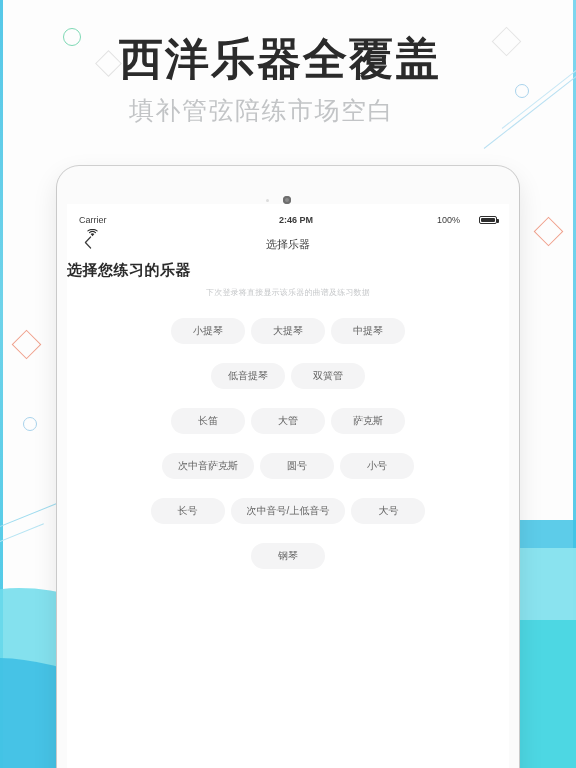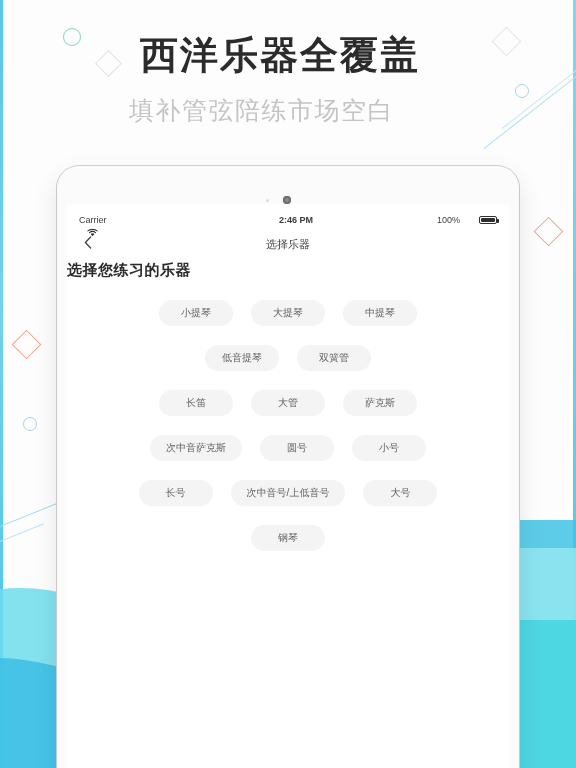--- a/index.html
+++ b/index.html
@@ -104,21 +104,21 @@
     opacity: .95;
   }
 
   
   .headline {
     position: absolute;
     left: 0;
     top: 30px;
     width: 560px;
     text-align: center;
-    font-size: 38px;
+    font-size: 44px;
     font-weight: bold;
     letter-spacing: 2px;
     color: #2b2b2b;
   }
   .subline {
     position: absolute;
     left: 0;
     top: 94px;
     width: 523px;
     text-align: center;
@@ -272,21 +272,21 @@
     letter-spacing: .2px;
   }
 
   .chip-grid {
     margin-top: 20px;
     padding: 0 18px;
   }
   .chip-row {
     display: flex;
     justify-content: center;
-    gap: 18px;
+    gap: 6px;
     margin-bottom: 19px;
   }
   .chip {
     background: #f4f4f5;
     border-radius: 16px;
     min-width: 74px;
     height: 26px;
     padding: 0 16px;
     display: flex;
     align-items: center;
@@ -362,20 +362,21 @@
           <span>
             <svg width="8" height="13" viewBox="0 0 8 13">
               <path d="M6.6 1 L1.4 6.5 L6.6 12" stroke="#3d3d3d" stroke-width="1.2" fill="none" stroke-linecap="round" stroke-linejoin="round"></path>
             </svg>
           </span>
         </div>
         <div class="nav-title">选择乐器</div>
       </div>
 
       <div class="page-title">选择您练习的乐器</div>
+      <div class="page-sub">下次登录将直接显示该乐器的曲谱及练习数据</div>
 
       <div class="chip-grid" id="chip-grid">
           <div class="chip-row">
             <div class="chip">小提琴</div>
             <div class="chip">大提琴</div>
             <div class="chip">中提琴</div>
           </div>
           <div class="chip-row">
             <div class="chip">低音提琴</div>
             <div class="chip">双簧管</div>

